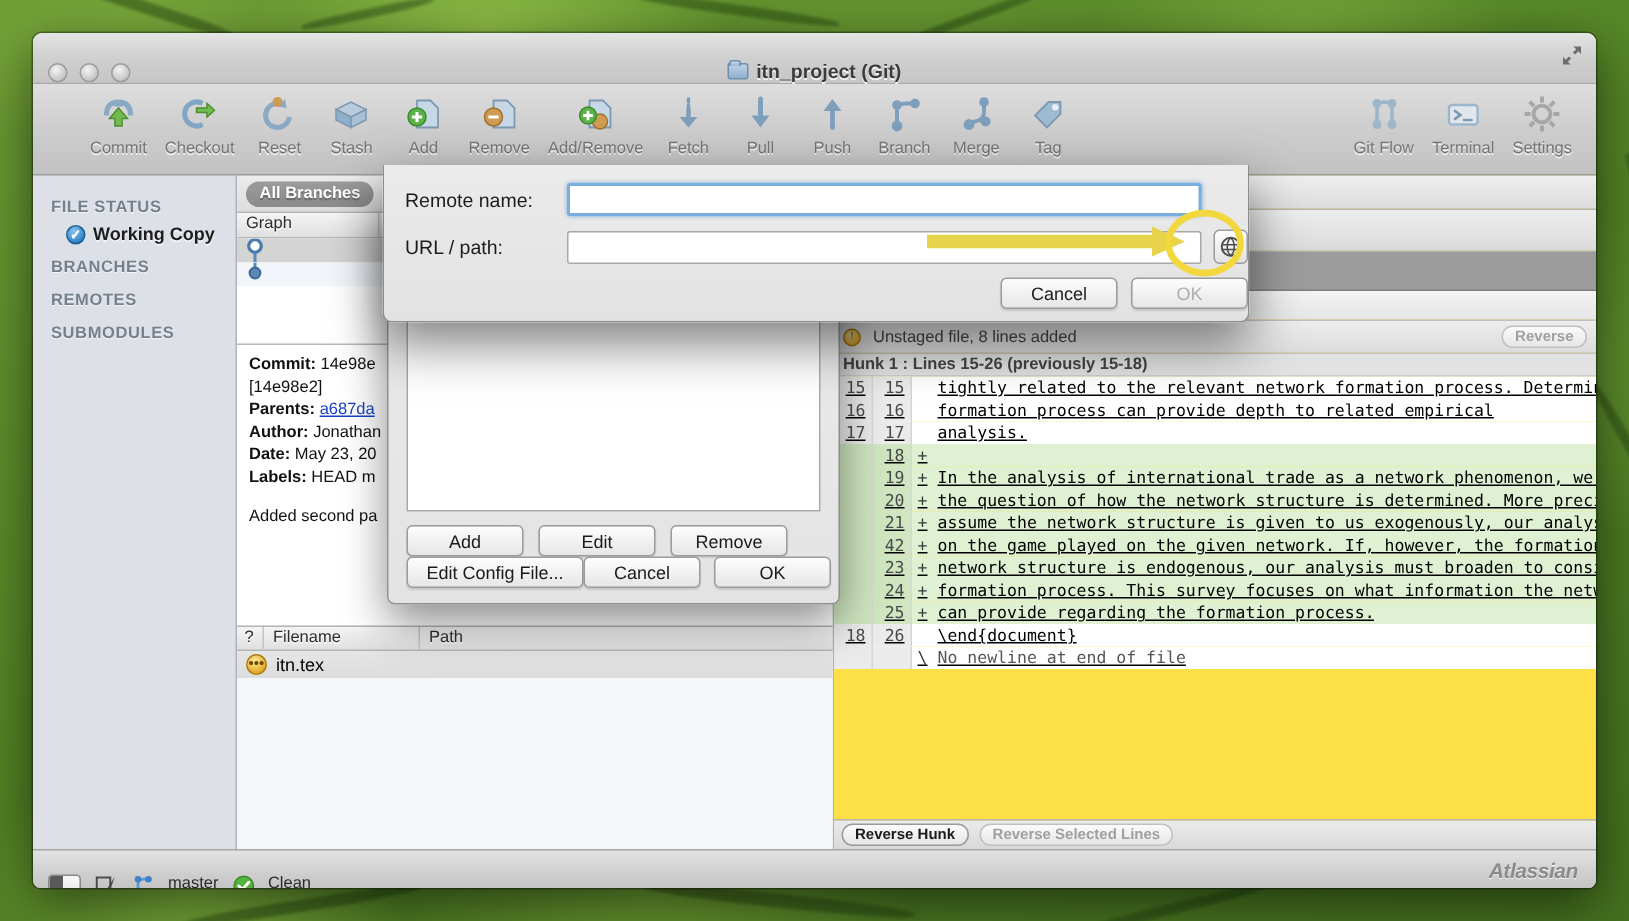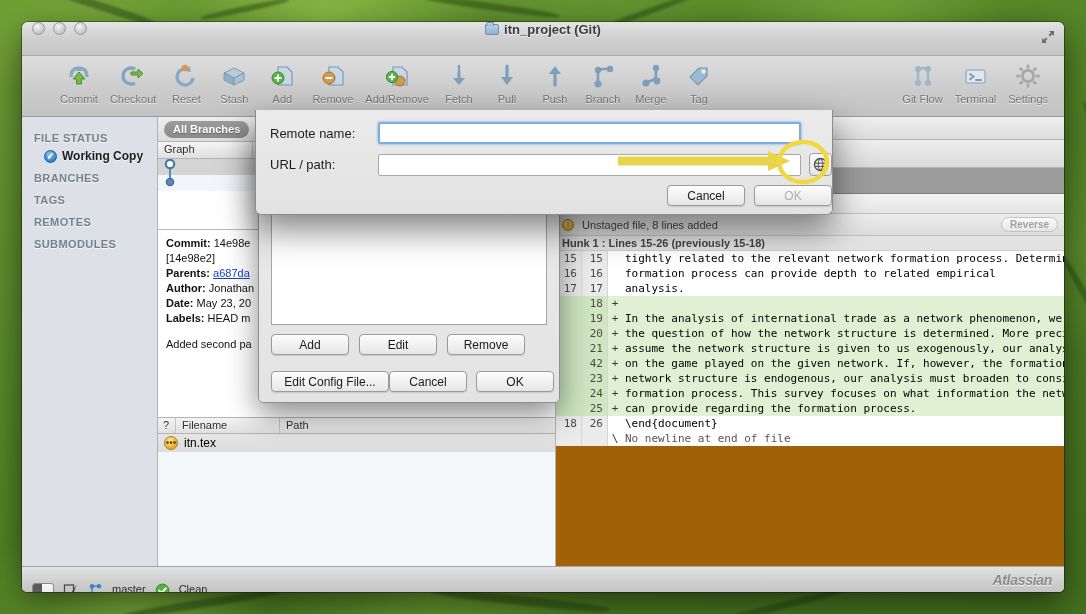--- a/index.html
+++ b/index.html
@@ -44,21 +44,21 @@
     overflow: hidden;
     display: flex; flex-direction: column;
   }
 
   
   #titlebar {
     height: 34px;
     background: linear-gradient(180deg, #e4e4e4 0%, #d0d0d0 48%, #c6c6c6 100%);
     border-bottom: 1px solid #a9a9a9;
     position: relative;
-    display: flex; align-items: flex-start;
+    display: flex; align-items: flex-end;
     flex: 0 0 auto;
   }
   .traffic {
     display: flex; gap: 8px; margin-left: 10px;
   }
   .tl {
     width: 13px; height: 13px; border-radius: 50%;
     background: radial-gradient(circle at 40% 32%, #f4f4f4 0%, #cfcfcf 55%, #b3b3b3 100%);
     border: 1px solid #9b9b9b;
   }
@@ -246,21 +246,21 @@
     border: 1px solid #ad7d11;
     display:flex; align-items:center; justify-content:center;
     font-size: 10px; color: #6b4a00; line-height: 1;
   }
   .file-fill { background: #f4f7fa; height: 114px; }
 
   
   #diff-pane {
     width: 508px; flex: 0 0 508px;
     display: flex; flex-direction: column;
-    background: #a16207; min-width: 0;
+    background: #fde047; min-width: 0;
   }
   #diff-top {
     height: 23px; flex: 0 0 auto;
     background: linear-gradient(180deg,#efefef,#dcdcdc);
     border-bottom: 1px solid #b4b4b4;
   }
   #diff-opts {
     height: 28px; flex: 0 0 auto;
     background: linear-gradient(180deg,#eeeeee,#dadada);
     border-bottom: 1px solid #b4b4b4;
@@ -305,21 +305,21 @@
   #hunk-hdr {
     height: 15px; flex: 0 0 auto;
     background: #e2e2e2;
     border-bottom: 1px solid #cdcdcd;
     font-size: 11px; font-weight: bold; color: #444;
     padding-left: 6px; line-height: 15px;
   }
   #diff-code {
     flex: 1 1 auto; min-height: 0; overflow: hidden;
     font-family: "DejaVu Sans Mono", "Liberation Mono", monospace;
-    font-size: 11px; line-height: 15px;
+    font-size: 11px; line-height: 15px; text-decoration: underline;
   }
   .dl { display: flex; height: 15px; white-space: pre; }
   .dl .ln {
     width: 26px; flex: 0 0 26px; text-align: right; padding-right: 4px;
     color: #4a4a4a; background: #ebebeb; border-right: 1px solid #d6d6d6;
   }
   .dl .mk { width: 14px; flex: 0 0 14px; text-align: center; color: #3a3a3a; }
   .dl .tx { padding-left: 3px; overflow: hidden; }
   .dl.add { background: #dff0d3; }
   .dl.add .ln { background: #cfe6c0; }
@@ -399,21 +399,21 @@
     min-width: 78px; height: 21px; padding: 0 12px;
     border-radius: 4px; border: 1px solid #9b9b9b;
     background: linear-gradient(180deg,#fdfdfd,#e6e6e6);
     font-size: 12px; color: #1a1a1a;
     display: flex; align-items: center; justify-content: center;
     cursor: pointer;
     box-shadow: 0 1px 1px rgba(0,0,0,0.12);
   }
   .btn-std.dis { color: #aeaeae; }
   #dlg-footer {
-    display: flex; align-items: center; margin-top: 16px;
+    display: flex; align-items: center; margin-top: 0;
   }
 
   
   #sheet {
     position: absolute;
     left: 255px; top: 110px;
     width: 578px; height: 105px;
     background: linear-gradient(180deg,#ebebeb,#e2e2e2);
     border: 1px solid #8b8b8b;
     border-top: none;
@@ -675,21 +675,20 @@
 
   <div id="body">
 
     <div id="sidebar">
       <div class="side-head">FILE STATUS</div>
       <div class="side-item">
         <span class="chk-ico">✓</span>
         <span>Working Copy</span>
       </div>
       <div class="side-head">BRANCHES</div>
-      <div class="side-head">TAGS</div>
       <div class="side-head">REMOTES</div>
       <div class="side-head">SUBMODULES</div>
     </div>
 
     <div id="center">
 
       <div id="log-bar">
         <div class="pill">All Branches</div>
       </div>
 
@@ -797,20 +796,24 @@
         <div class="dl add"><span class="ln"></span><span class="ln">20</span><span class="mk">+</span><span class="tx">the question of how the network structure is determined. More precisely, i</span></div>
         <div class="dl add"><span class="ln"></span><span class="ln">21</span><span class="mk">+</span><span class="tx">assume the network structure is given to us exogenously, our analysis will</span></div>
         <div class="dl add"><span class="ln"></span><span class="ln">42</span><span class="mk">+</span><span class="tx">on the game played on the given network. If, however, the formation of the</span></div>
         <div class="dl add"><span class="ln"></span><span class="ln">23</span><span class="mk">+</span><span class="tx">network structure is endogenous, our analysis must broaden to consider the</span></div>
         <div class="dl add"><span class="ln"></span><span class="ln">24</span><span class="mk">+</span><span class="tx">formation process. This survey focuses on what information the network its</span></div>
         <div class="dl add"><span class="ln"></span><span class="ln">25</span><span class="mk">+</span><span class="tx">can provide regarding the formation process.</span></div>
         <div class="dl ctx"><span class="ln">18</span><span class="ln">26</span><span class="mk"></span><span class="tx">\end{document}</span></div>
         <div class="dl meta"><span class="ln"></span><span class="ln"></span><span class="mk">\</span><span class="tx">No newline at end of file</span></div>
       </div>
 
+      <div id="diff-foot">
+        <div class="btn-tiny">Reverse Hunk</div>
+        <div class="btn-tiny dis">Reverse Selected Lines</div>
+      </div>
     </div>
   </div>
 
   <div id="statusbar">
     <div class="sb-left">
       <div class="panel-ico">
           <i></i>
         </div>
       <span>
         <svg width="15" height="15" viewBox="0 0 15 15">

